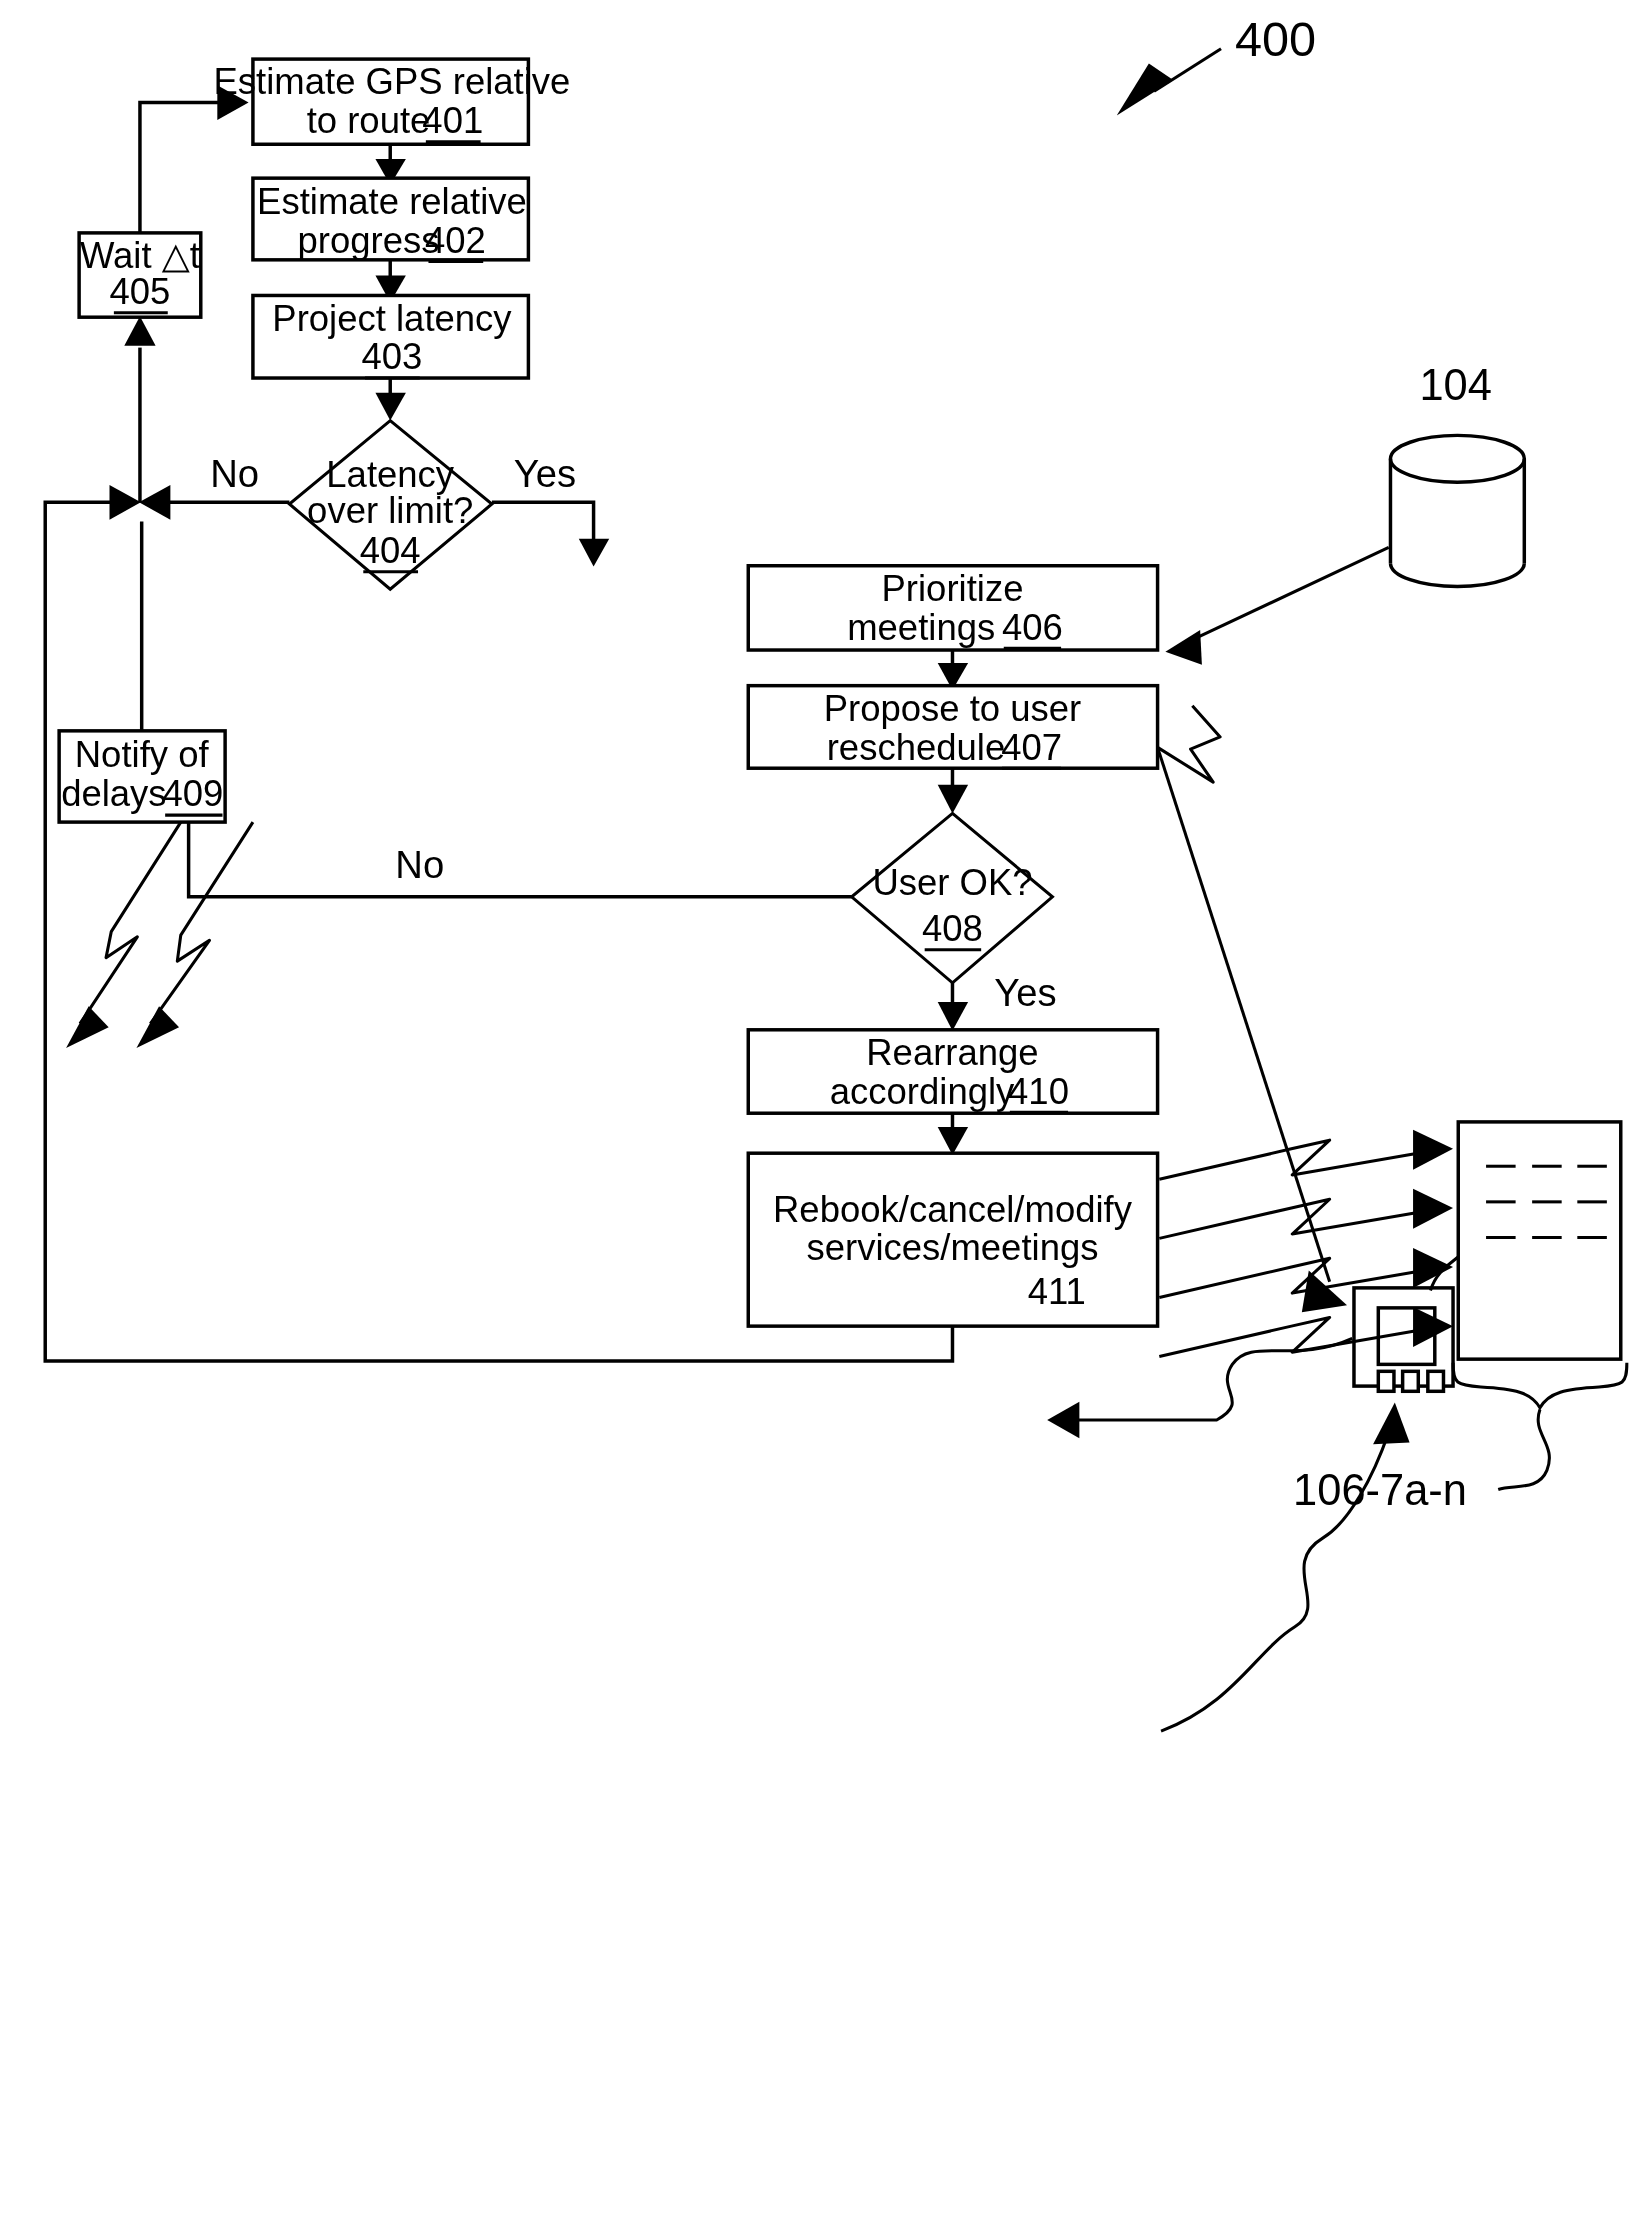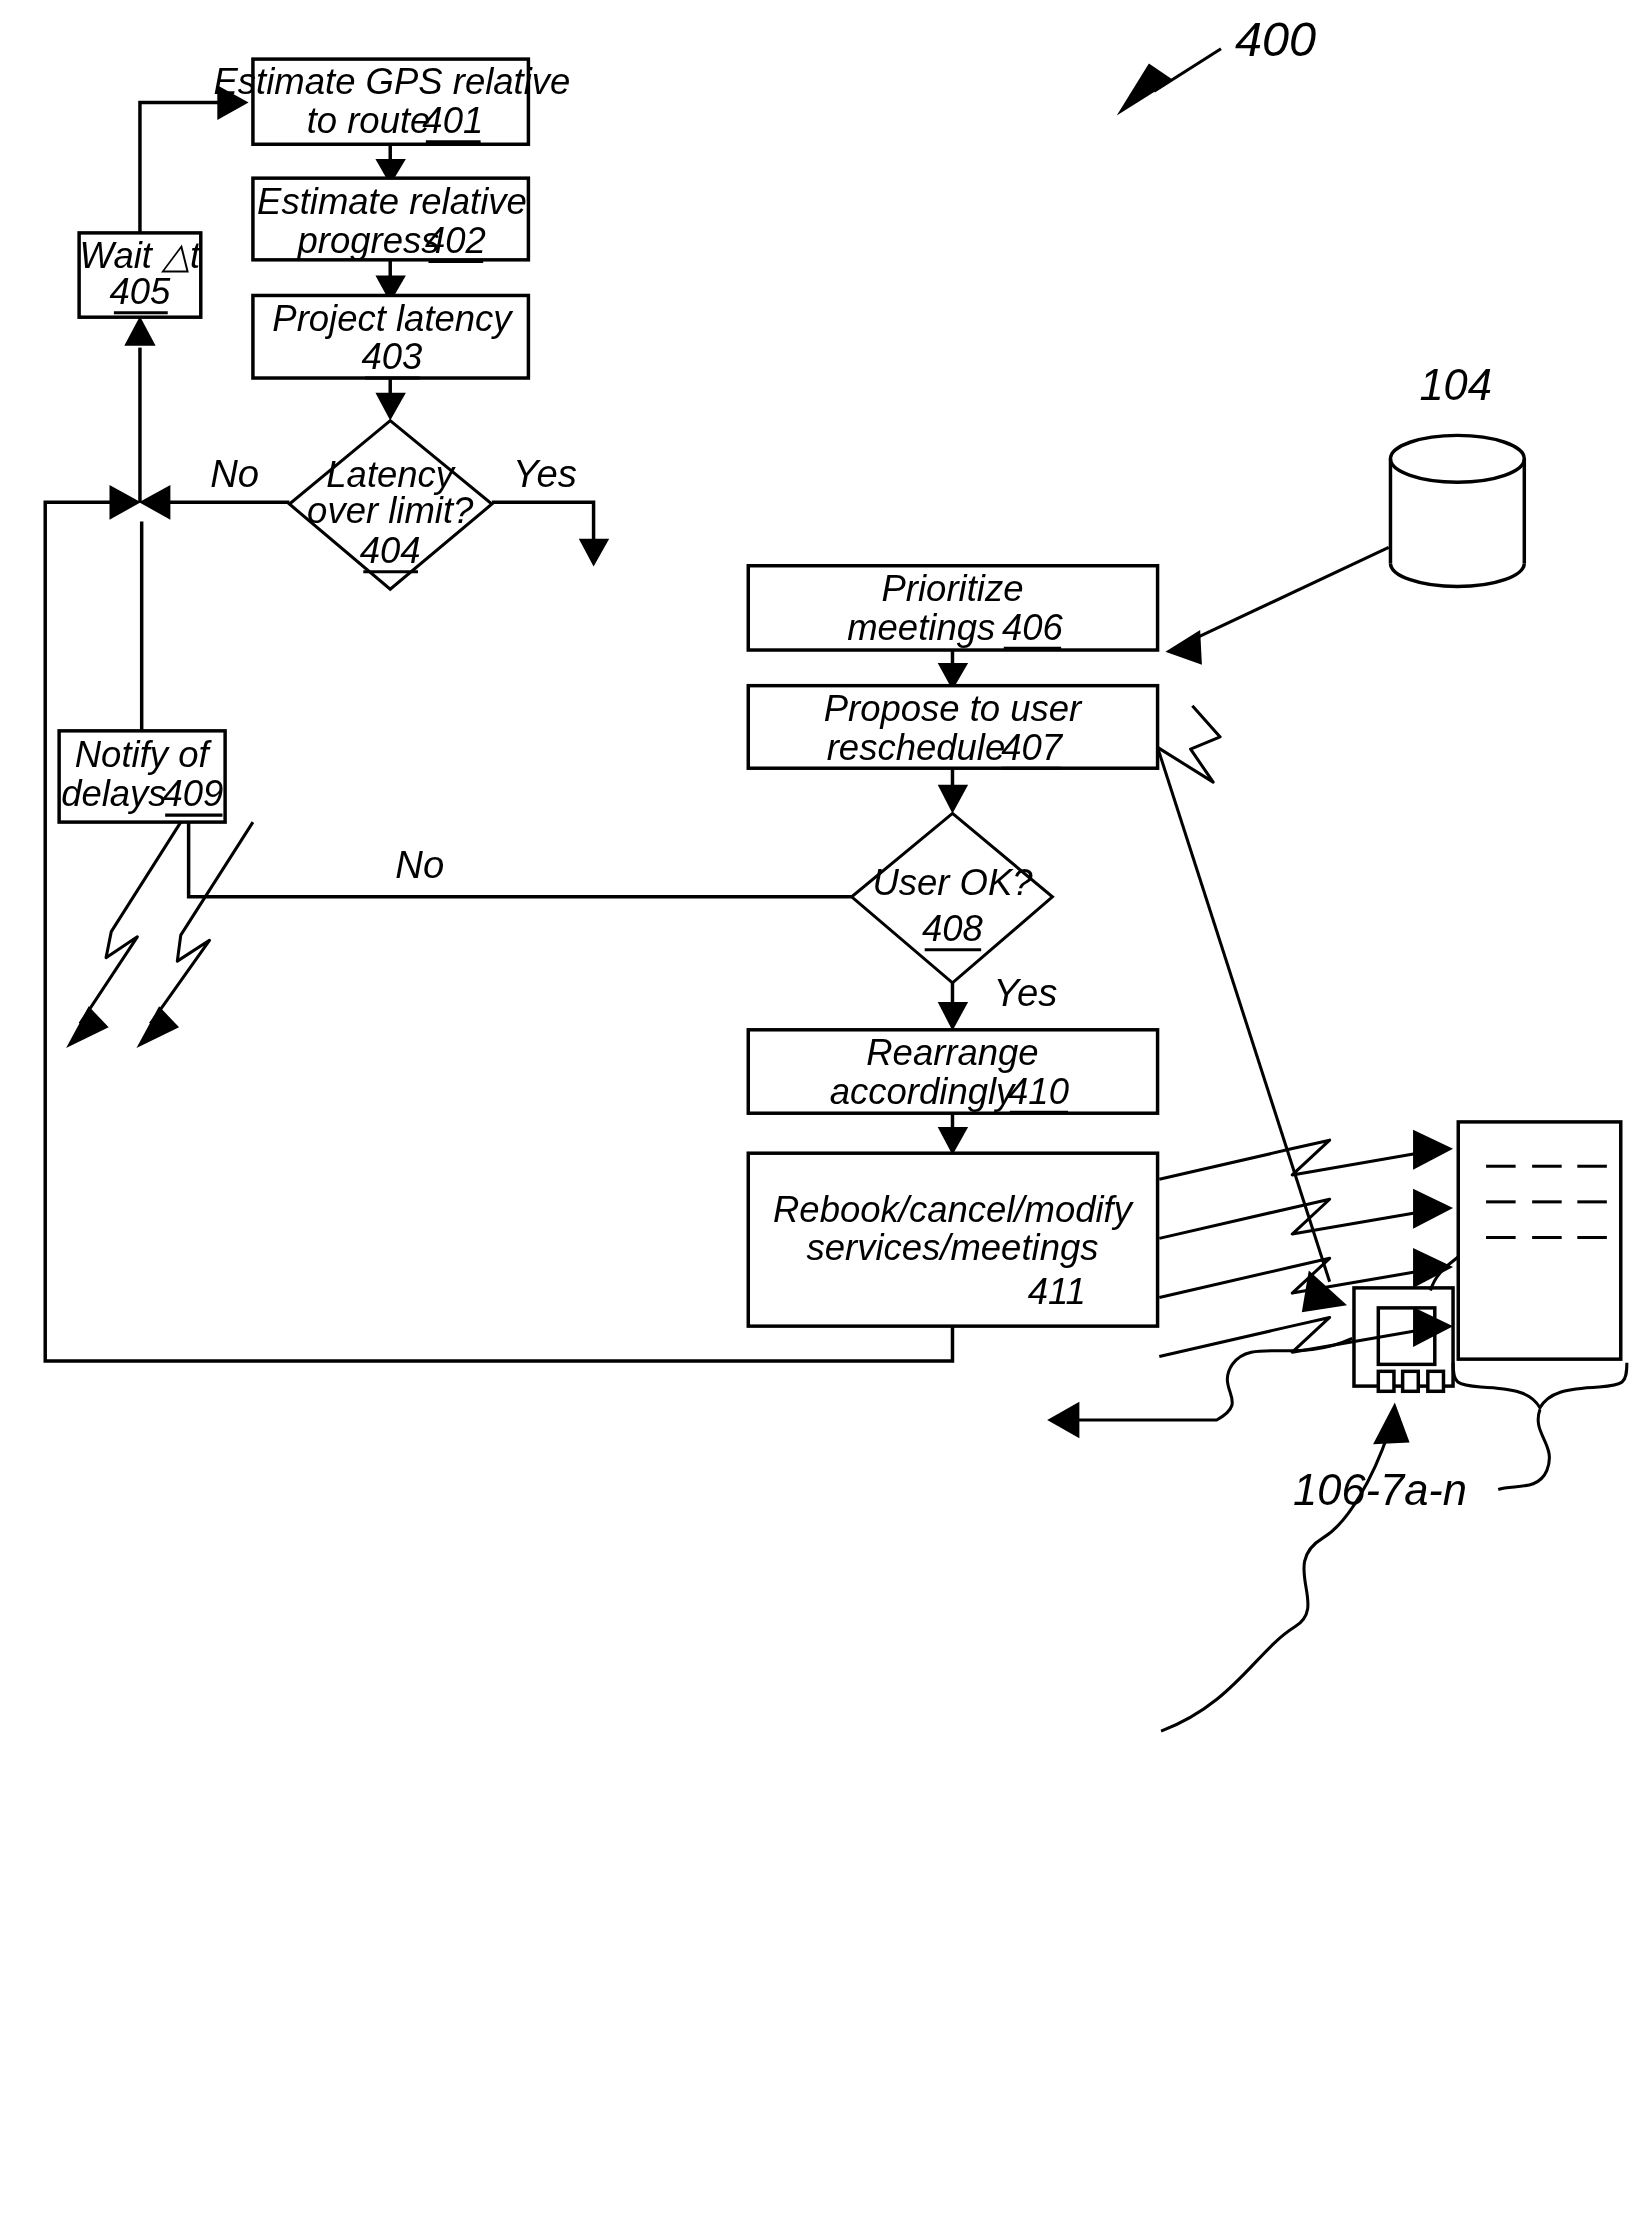--- a/index.html
+++ b/index.html
@@ -12,21 +12,20 @@
     width: 1646px;
     height: 2236px;
     font-family: "Liberation Sans", sans-serif;
     color: #000000;
     overflow: hidden;
   }
   #figure-root {
     position: relative;
     width: 1346px;
     height: 2236px;
-    font-style: italic;
   }
   .node-box {
     fill: #ffffff;
     stroke: #000000;
     stroke-width: 4;
   }
   .node-diamond {
     fill: #ffffff;
     stroke: #000000;
     stroke-width: 3.5;

